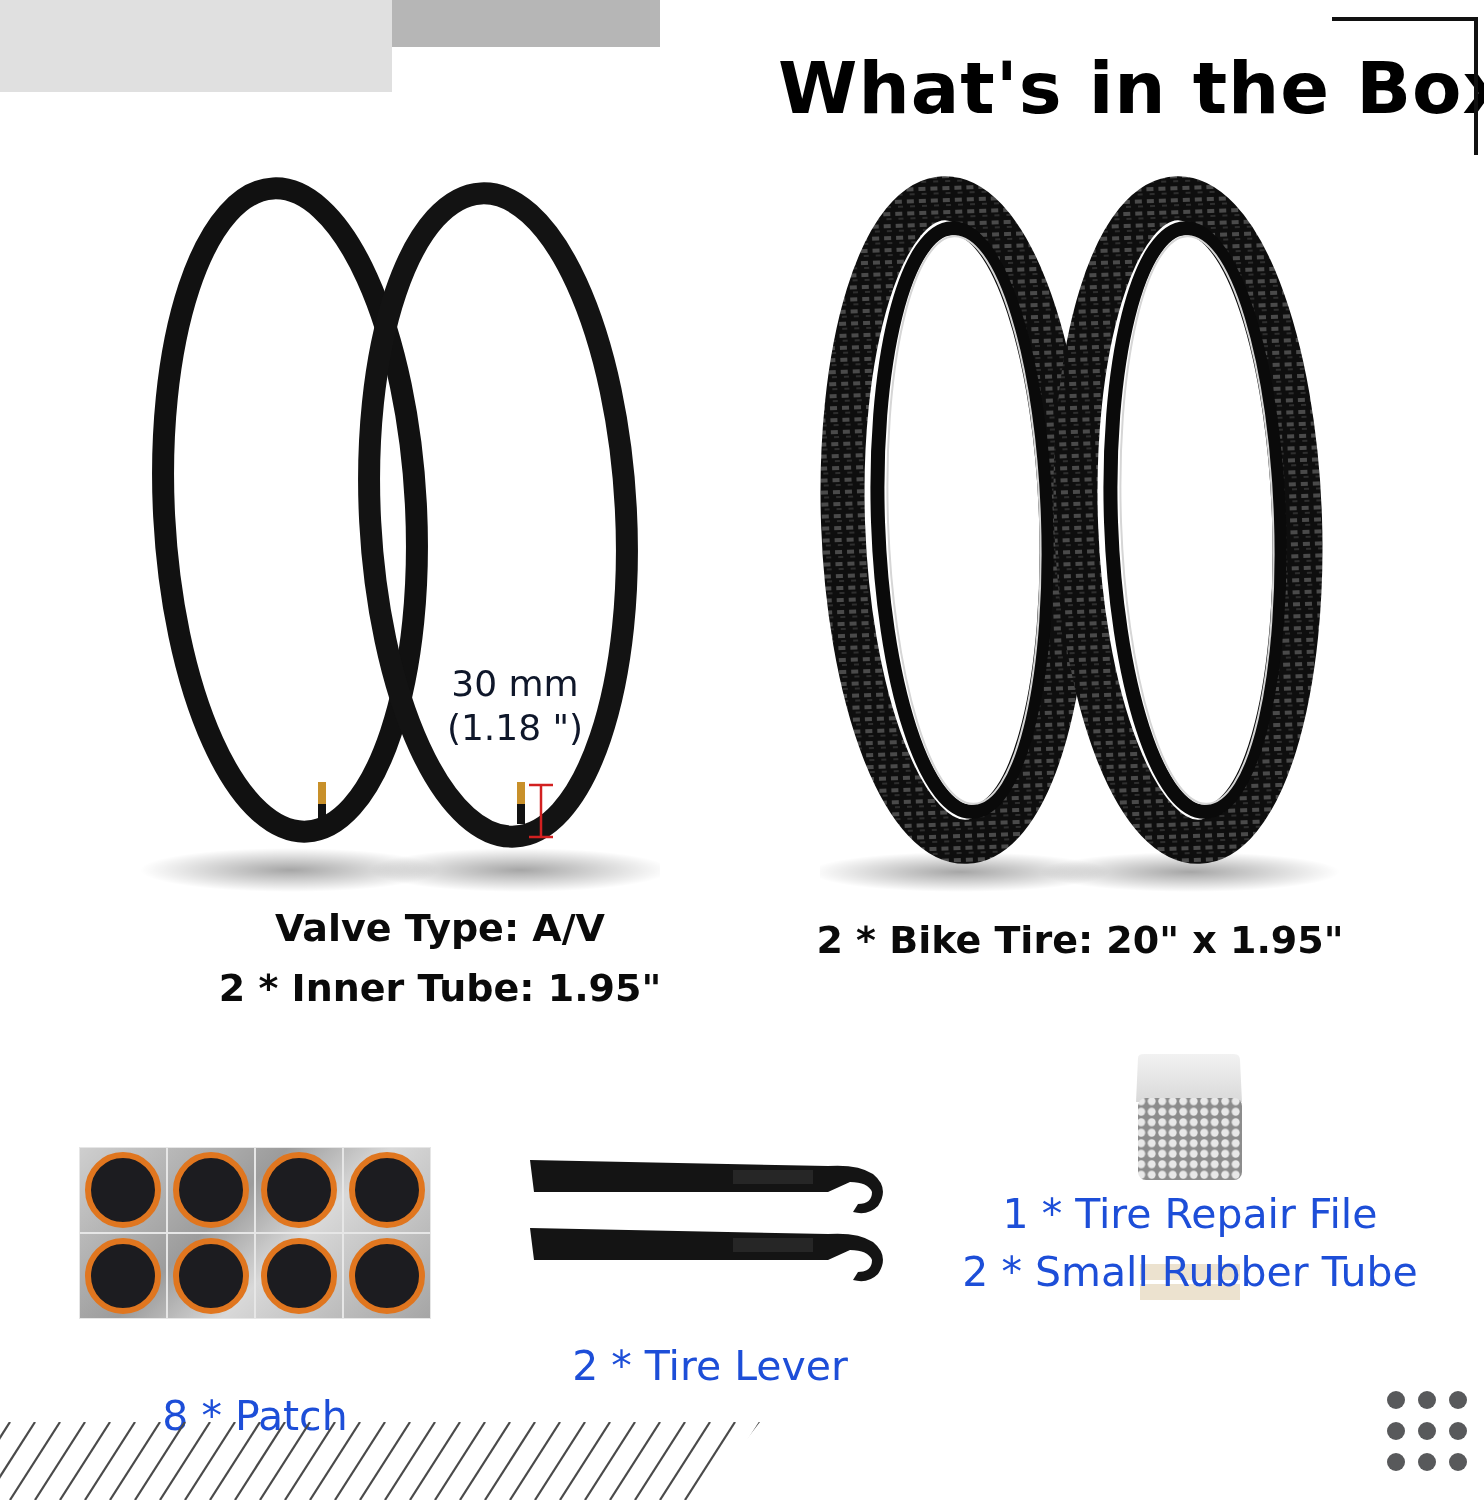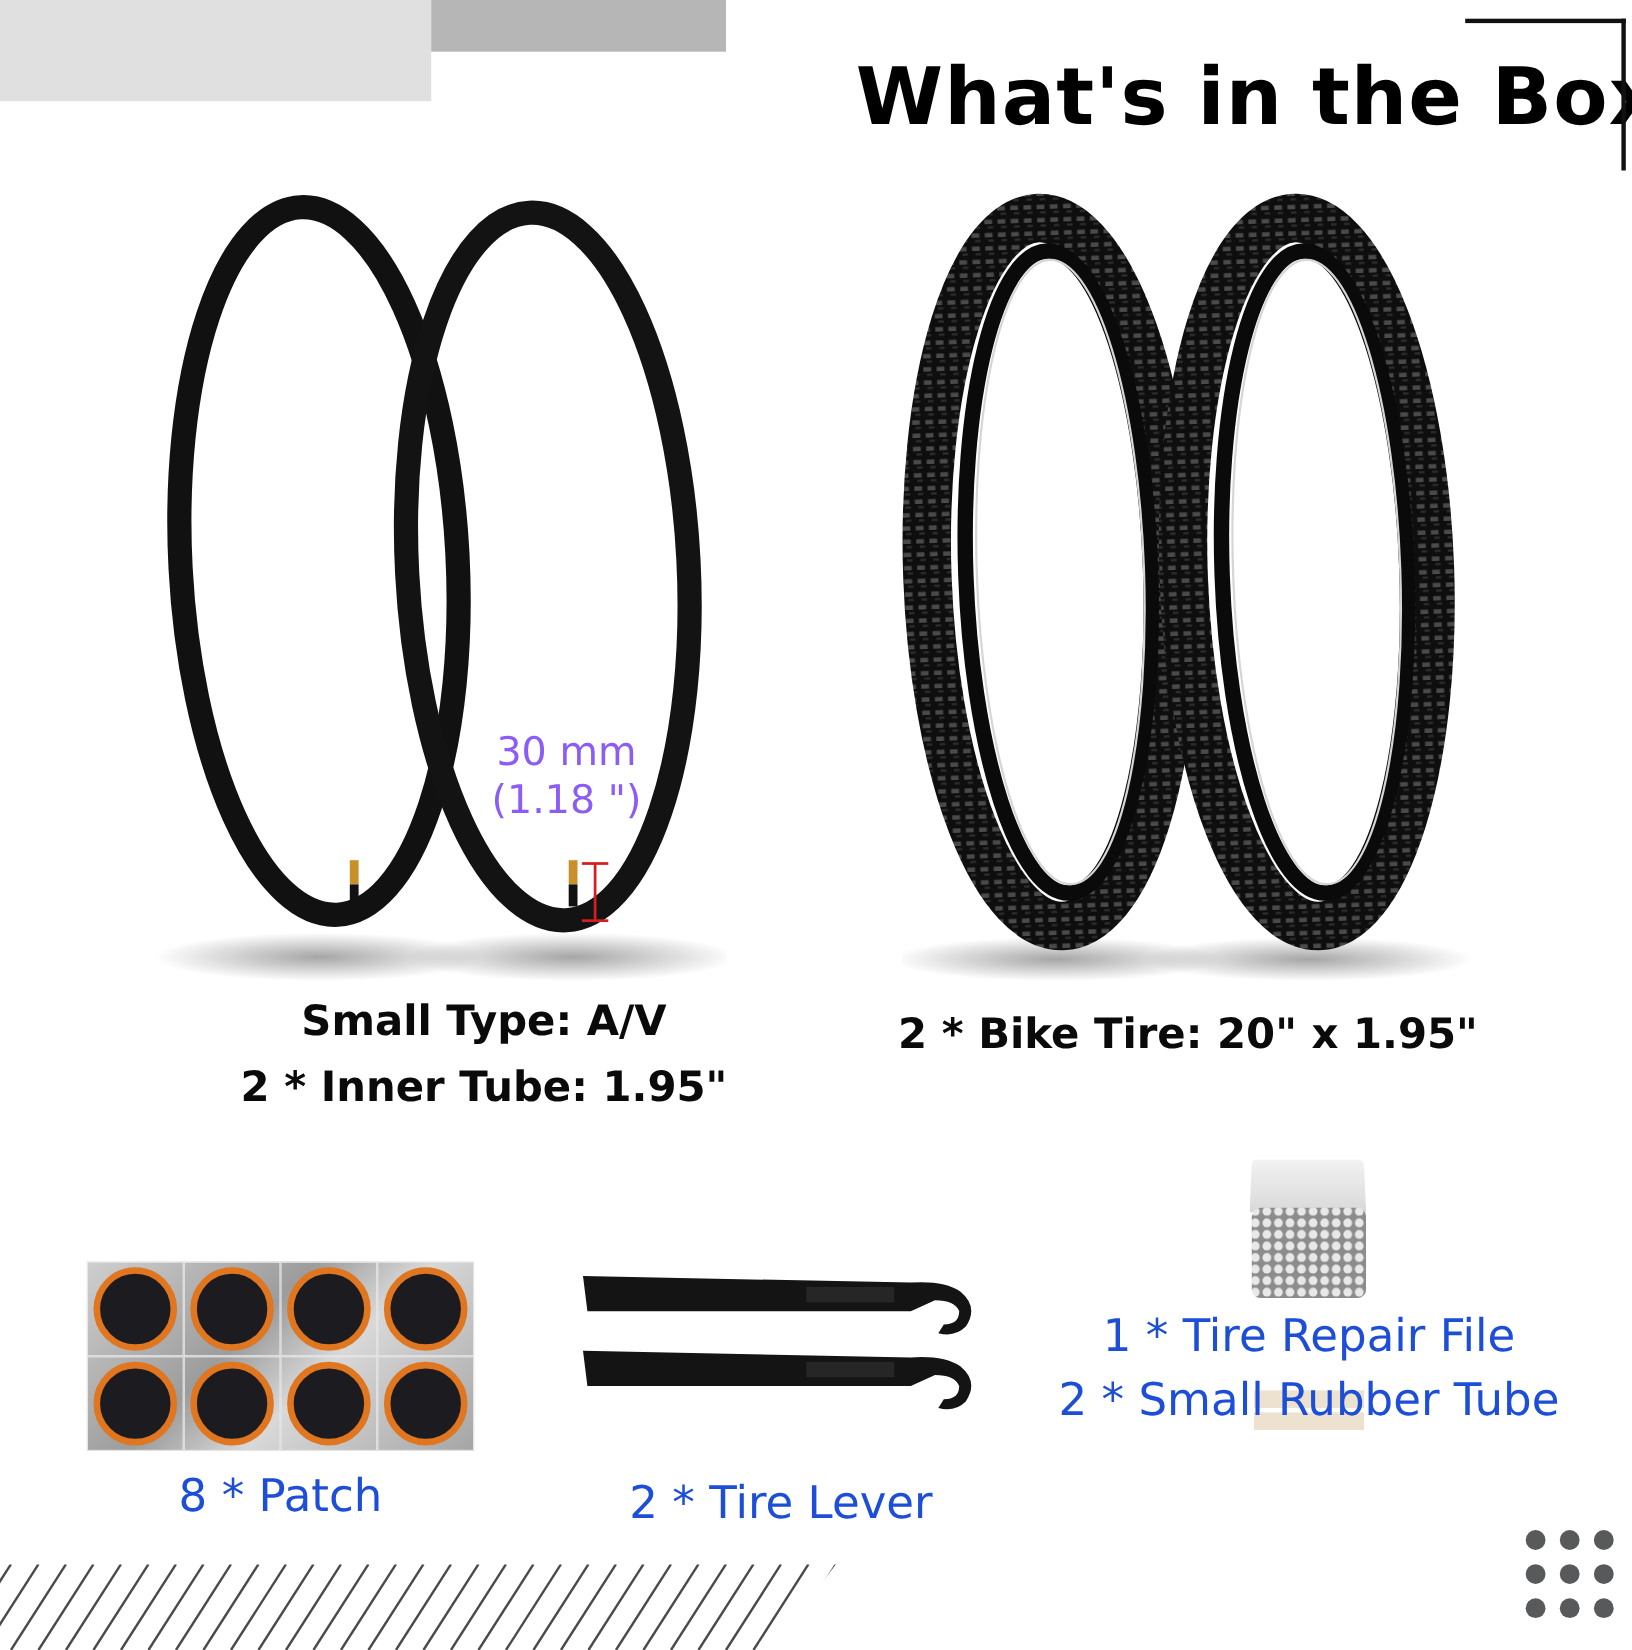--- a/index.html
+++ b/index.html
@@ -12,29 +12,29 @@
 
   
   .title { left:778px; top:40px; font-family:"DejaVu Sans", sans-serif; font-weight:bold; font-size:72px; letter-spacing:1px; line-height:96px; white-space:nowrap; }
   .corner-h { left:1332px; top:17px; width:146px; height:4px; background:#111; }
   .corner-v { left:1474px; top:17px; width:4px; height:138px; background:#111; }
 
   
   .tubes { left:140px; top:170px; width:520px; height:740px; }
   .tires { left:820px; top:160px; width:520px; height:740px; }
 
-  .dim-label { left:440px; top:662px; width:150px; text-align:center; font-family:"DejaVu Sans", sans-serif; font-size:36px; line-height:44px; color:#8b5cf6; font-weight:normal; }
+  .dim-label { left:440px; top:662px; width:150px; text-align:center; font-family:"DejaVu Sans", sans-serif; font-size:36px; line-height:44px; color:#0f172a; font-weight:normal; }
 
   .bold-caption { font-family:"DejaVu Sans", sans-serif; font-weight:bold; font-size:38px; color:#0a0a0a; white-space:nowrap; text-align:center; }
   .cap-valve { left:200px; top:906px; width:480px; }
   .cap-tube { left:200px; top:966px; width:480px; }
   .cap-tire { left:780px; top:918px; width:600px; }
 
   .thin-caption { font-family:"DejaVu Sans", sans-serif; font-weight:normal; font-size:41px; color:#1d4ed8; white-space:nowrap; text-align:center; }
-  .cap-patch { left:90px; top:1336px; width:330px; }
+  .cap-patch { left:90px; top:1392px; width:330px; }
   .cap-lever { left:520px; top:1294px; width:380px;margin-top:48px; }
   .cap-file { left:960px; top:1190px; width:460px; }
   .cap-rubber { left:940px; top:1248px; width:500px; }
 
   
   .patches { left:79px; top:1147px; width:352px; height:172px; background:linear-gradient(135deg,#cfcfcf,#9c9c9c 40%,#d8d8d8 60%,#a5a5a5); display:grid; grid-template-columns:repeat(4,1fr); grid-template-rows:repeat(2,1fr); }
   .patch-cell { border:1px solid #e6e6e6; display:flex; align-items:center; justify-content:center; }
   .patch { width:64px; height:64px; border-radius:50%; background:#1c1c20; border:6px solid #e0761f; box-sizing:content-box; }
 
   
@@ -112,21 +112,21 @@
 
   <ellipse cx="135" cy="360" rx="112" ry="322" fill="none" stroke="url(#tread)" stroke-width="44" transform="rotate(-2 135 360)"></ellipse>
   <ellipse cx="142" cy="360" rx="84" ry="292" fill="none" stroke="#0a0a0a" stroke-width="14" transform="rotate(-2 142 360)"></ellipse>
   <ellipse cx="144" cy="360" rx="76" ry="284" fill="none" stroke="#d6d6d6" stroke-width="2" transform="rotate(-2 144 360)"></ellipse>
 
   <ellipse cx="368" cy="360" rx="112" ry="322" fill="none" stroke="url(#tread)" stroke-width="44" transform="rotate(-2 368 360)"></ellipse>
   <ellipse cx="375" cy="360" rx="84" ry="292" fill="none" stroke="#0a0a0a" stroke-width="14" transform="rotate(-2 375 360)"></ellipse>
   <ellipse cx="377" cy="360" rx="76" ry="284" fill="none" stroke="#d6d6d6" stroke-width="2" transform="rotate(-2 377 360)"></ellipse>
 </svg>
 
-<div class="abs bold-caption cap-valve">Small Type: A/V</div>
+<div class="abs bold-caption cap-valve">Valve Type: A/V</div>
 <div class="abs bold-caption cap-tube">2 * Inner Tube: 1.95"</div>
 <div class="abs bold-caption cap-tire">2 * Bike Tire: 20" x 1.95"</div>
 
 <div class="abs patches">
   <div class="patch-cell">
       <div class="patch"></div>
     </div>
   <div class="patch-cell">
       <div class="patch"></div>
     </div>

